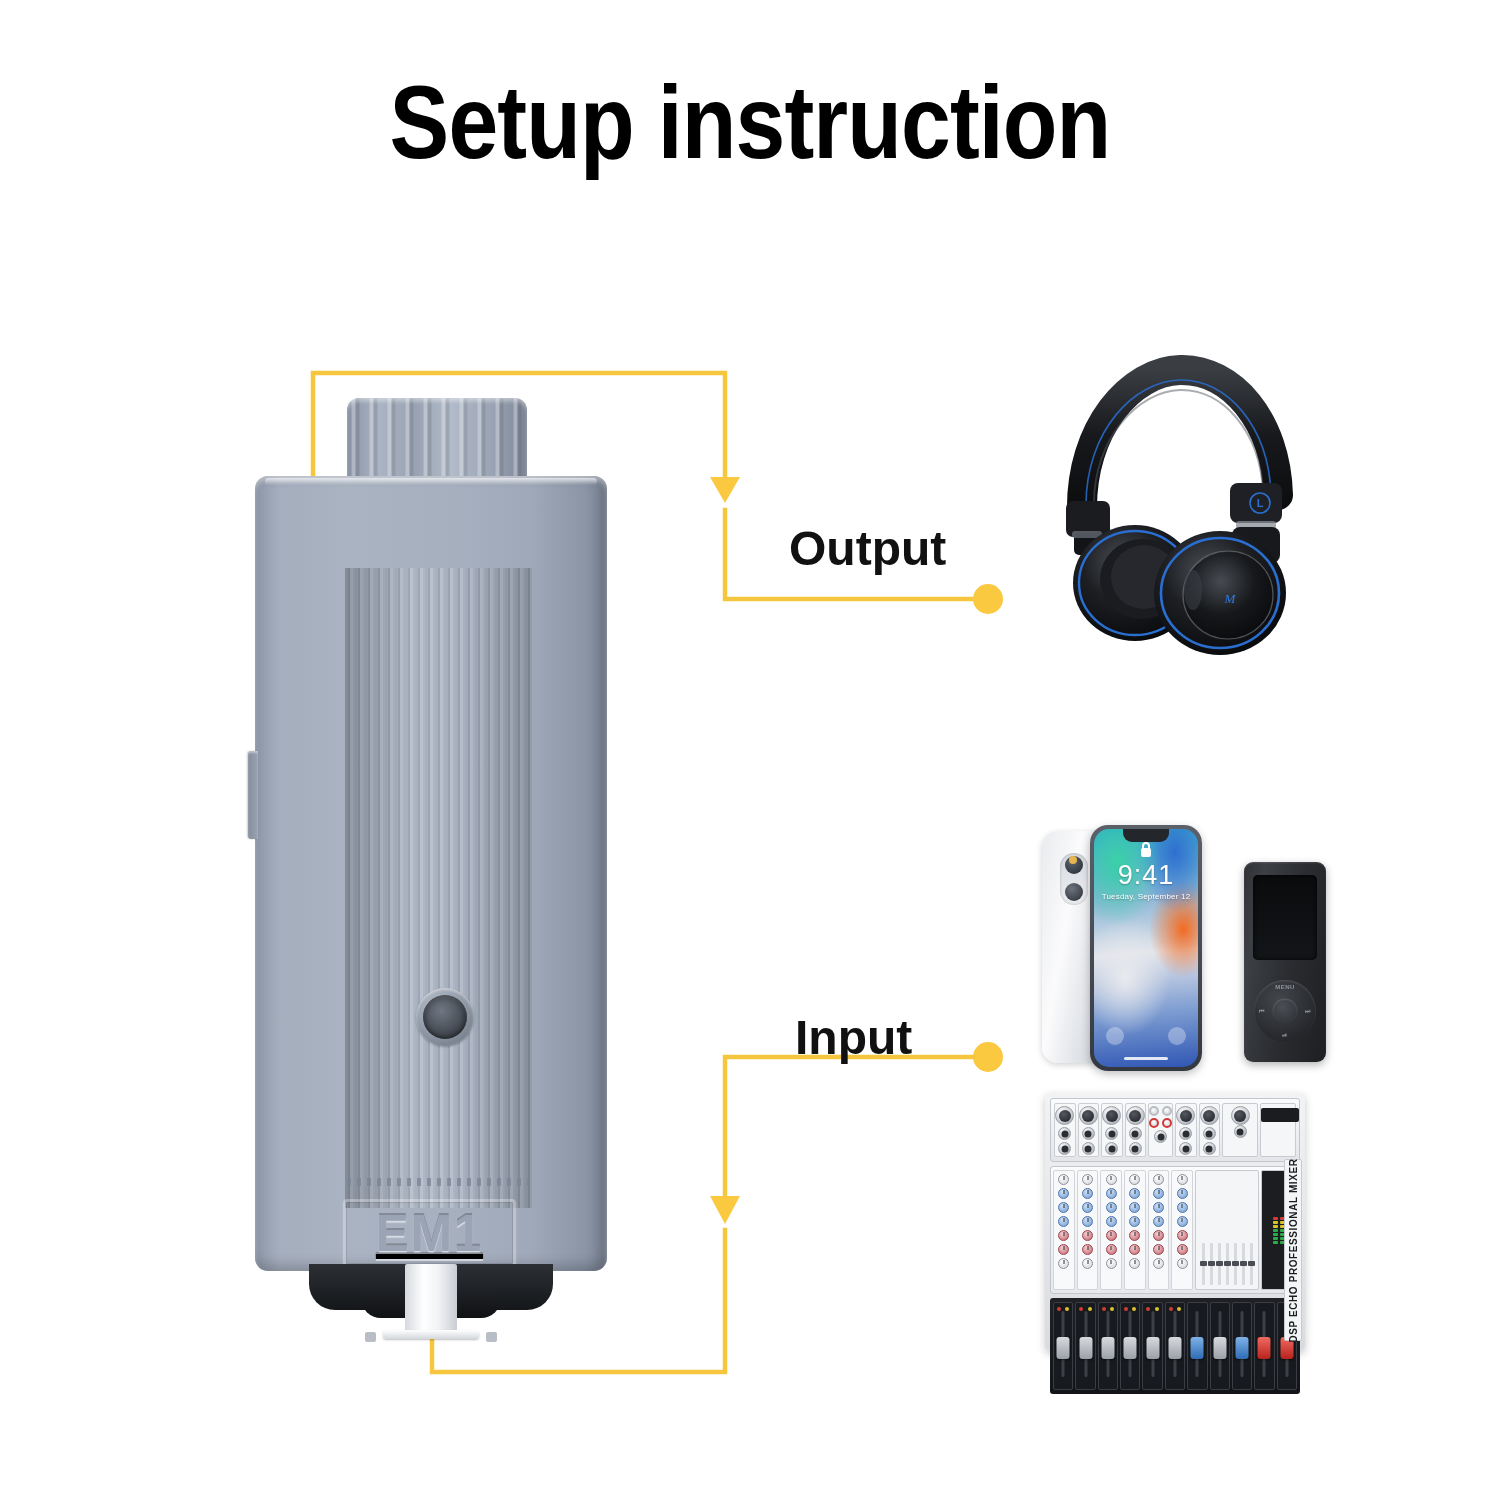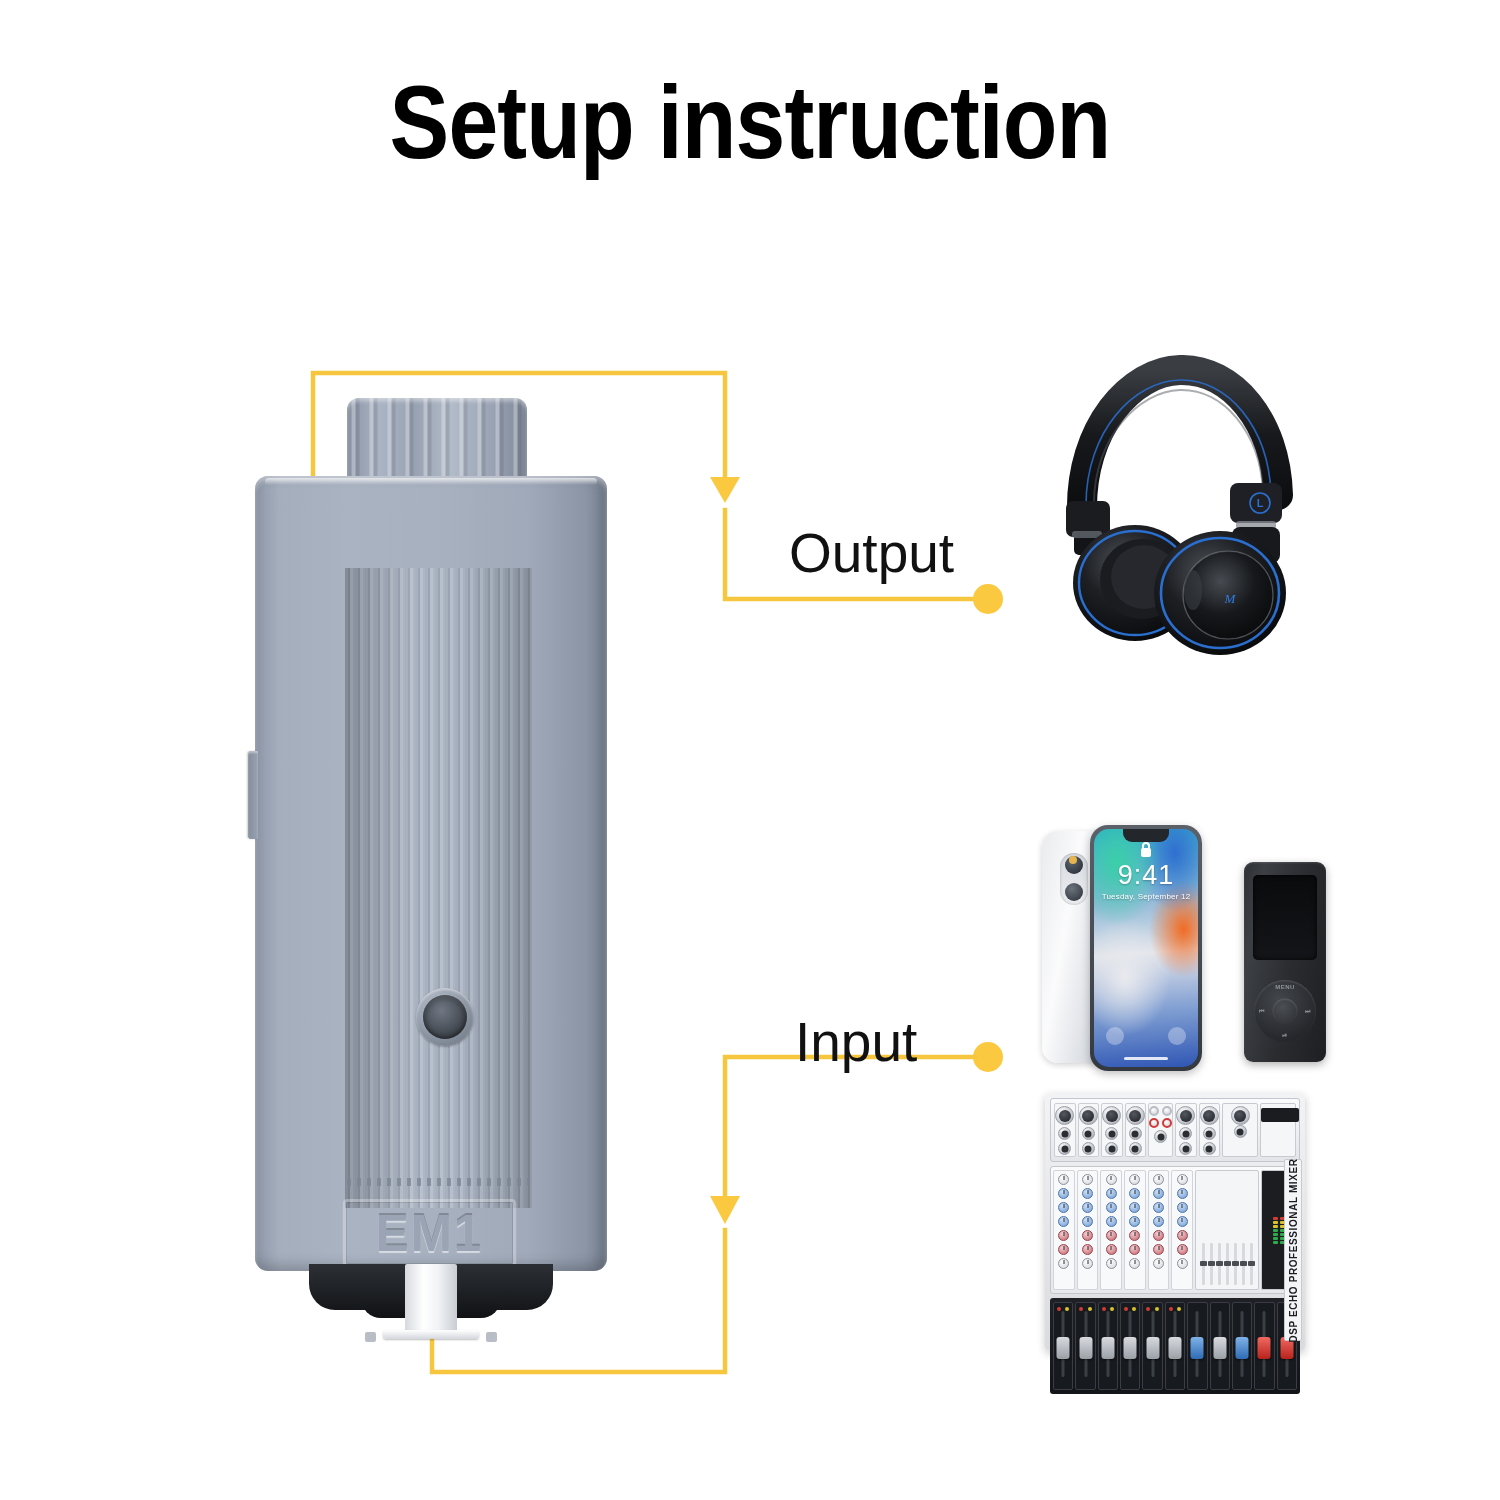--- a/index.html
+++ b/index.html
@@ -18,21 +18,21 @@
     color:#000;letter-spacing:-1px;
     transform:scaleX(0.86);transform-origin:50% 50%;
     white-space:nowrap;
   }
 
   
   #wires{position:absolute;left:0;top:0;width:1500px;height:1500px;}
 
   
   .conn-label{
-    position:absolute;font-size:55px;color:#111;font-weight:400;
+    position:absolute;font-size:48px;color:#111;font-weight:700;
     white-space:nowrap;letter-spacing:0px;
   }
   #label-output{left:789px;top:521px;}
   #label-input{left:795px;top:982px;margin-top:28px;}
 
   
   #device{position:absolute;left:255px;top:398px;width:360px;height:900px;}
 
   
   .knob{
@@ -109,21 +109,21 @@
   .vents{
     position:absolute;left:92px;top:702px;width:183px;height:8px;
     background:repeating-linear-gradient(90deg,#7b8493 0px,#7b8493 4px,transparent 4px,transparent 10px);
     opacity:.75;border-radius:2px;
   }
   
   .em1-box{
     position:absolute;left:88px;top:723px;width:167px;height:62px;
     border:3px solid rgba(255,255,255,.30);border-radius:4px;
     box-shadow:inset 0 0 0 1px rgba(0,0,0,.10), 0 2px 2px rgba(255,255,255,.25);
-    display:flex;align-items:center;justify-content:center;
+    display:flex;align-items:center;justify-content:center;text-decoration:underline;
   }
   .em1-text{
     font-size:52px;font-weight:700;letter-spacing:2px;
     color:#9aa4b4;
     text-shadow:0 -2px 0 rgba(0,0,0,.22), 0 2px 1px rgba(255,255,255,.55);
     transform:scaleX(0.95);
   }
   .donner-text{
     position:absolute;left:0;top:797px;width:352px;text-align:center;
     font-size:40px;font-weight:700;letter-spacing:3px;

